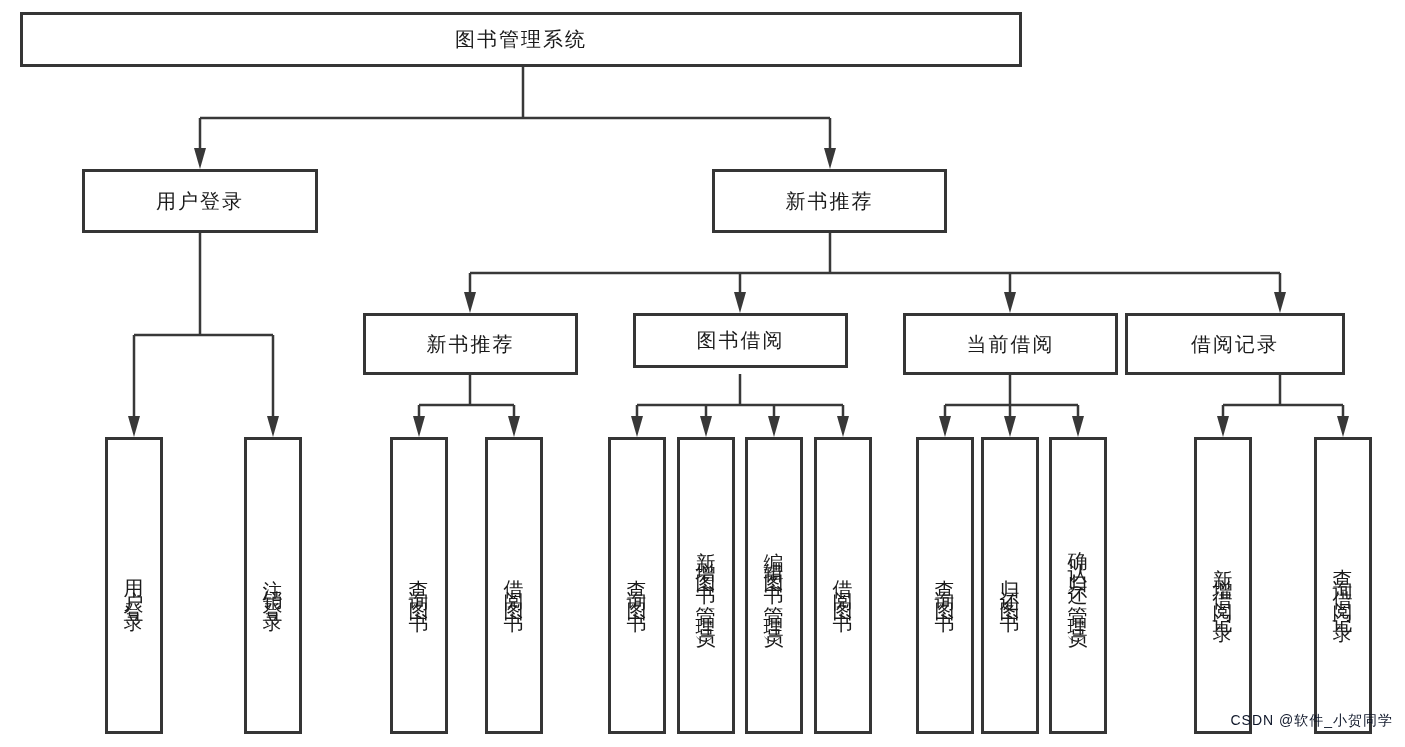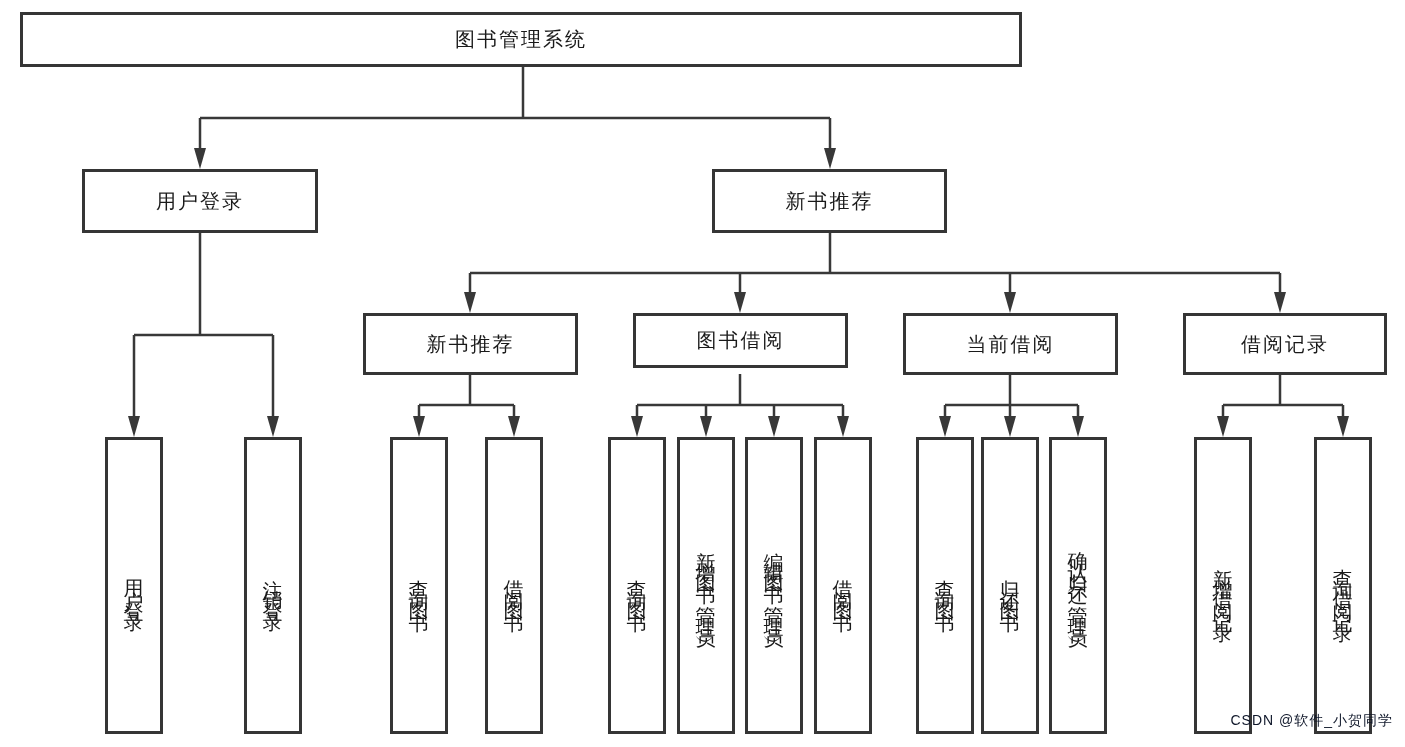--- a/index.html
+++ b/index.html
@@ -130,21 +130,21 @@
 
   <div class="node h" style="left:363px;top:313px;width:215px;height:62px">
     <span>新书推荐</span>
   </div>
   <div class="node h" style="left:633px;top:313px;width:215px;height:55px">
     <span>图书借阅</span>
   </div>
   <div class="node h" style="left:903px;top:313px;width:215px;height:62px">
     <span>当前借阅</span>
   </div>
-  <div class="node h" style="left:1183px;top:313px;width:204px;height:62px">
+  <div class="node h" style="left:1125px;top:313px;width:220px;height:62px">
     <span>借阅记录</span>
   </div>
 
   <div class="node v" style="left:105px;top:437px;width:58px;height:297px">
     <span>用户登录</span>
   </div>
   <div class="node v" style="left:244px;top:437px;width:58px;height:297px">
     <span>注销登录</span>
   </div>
 

